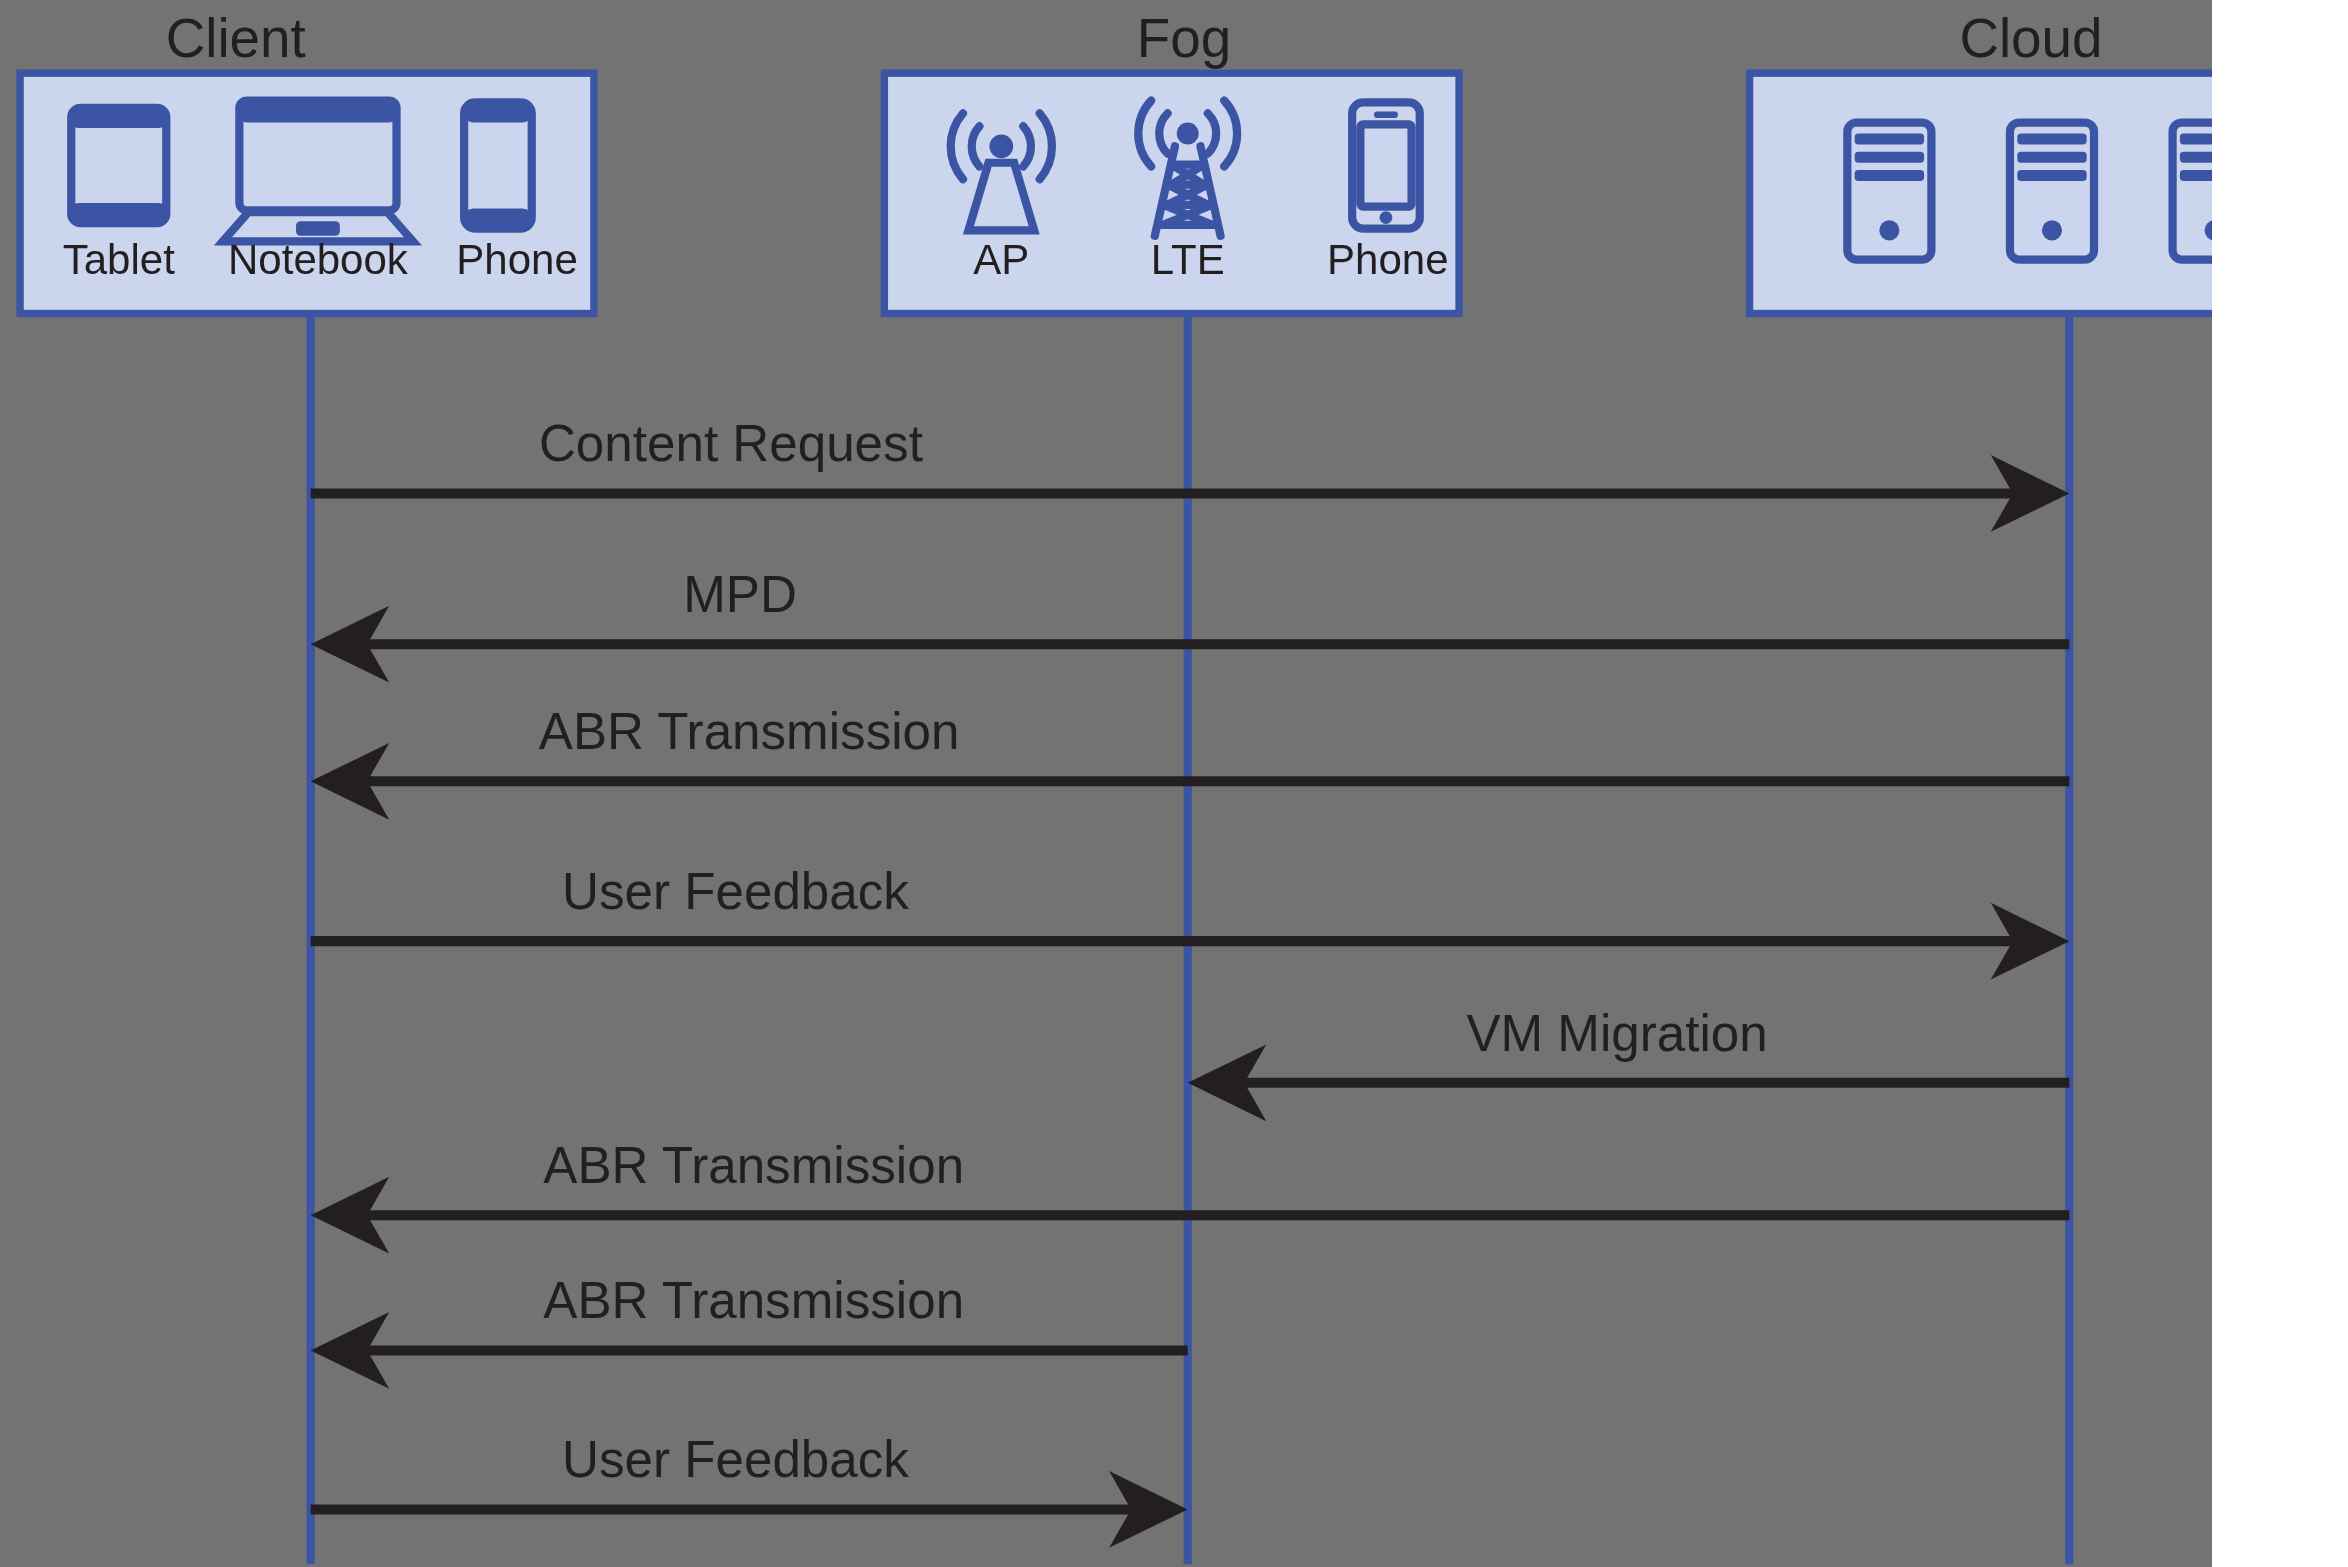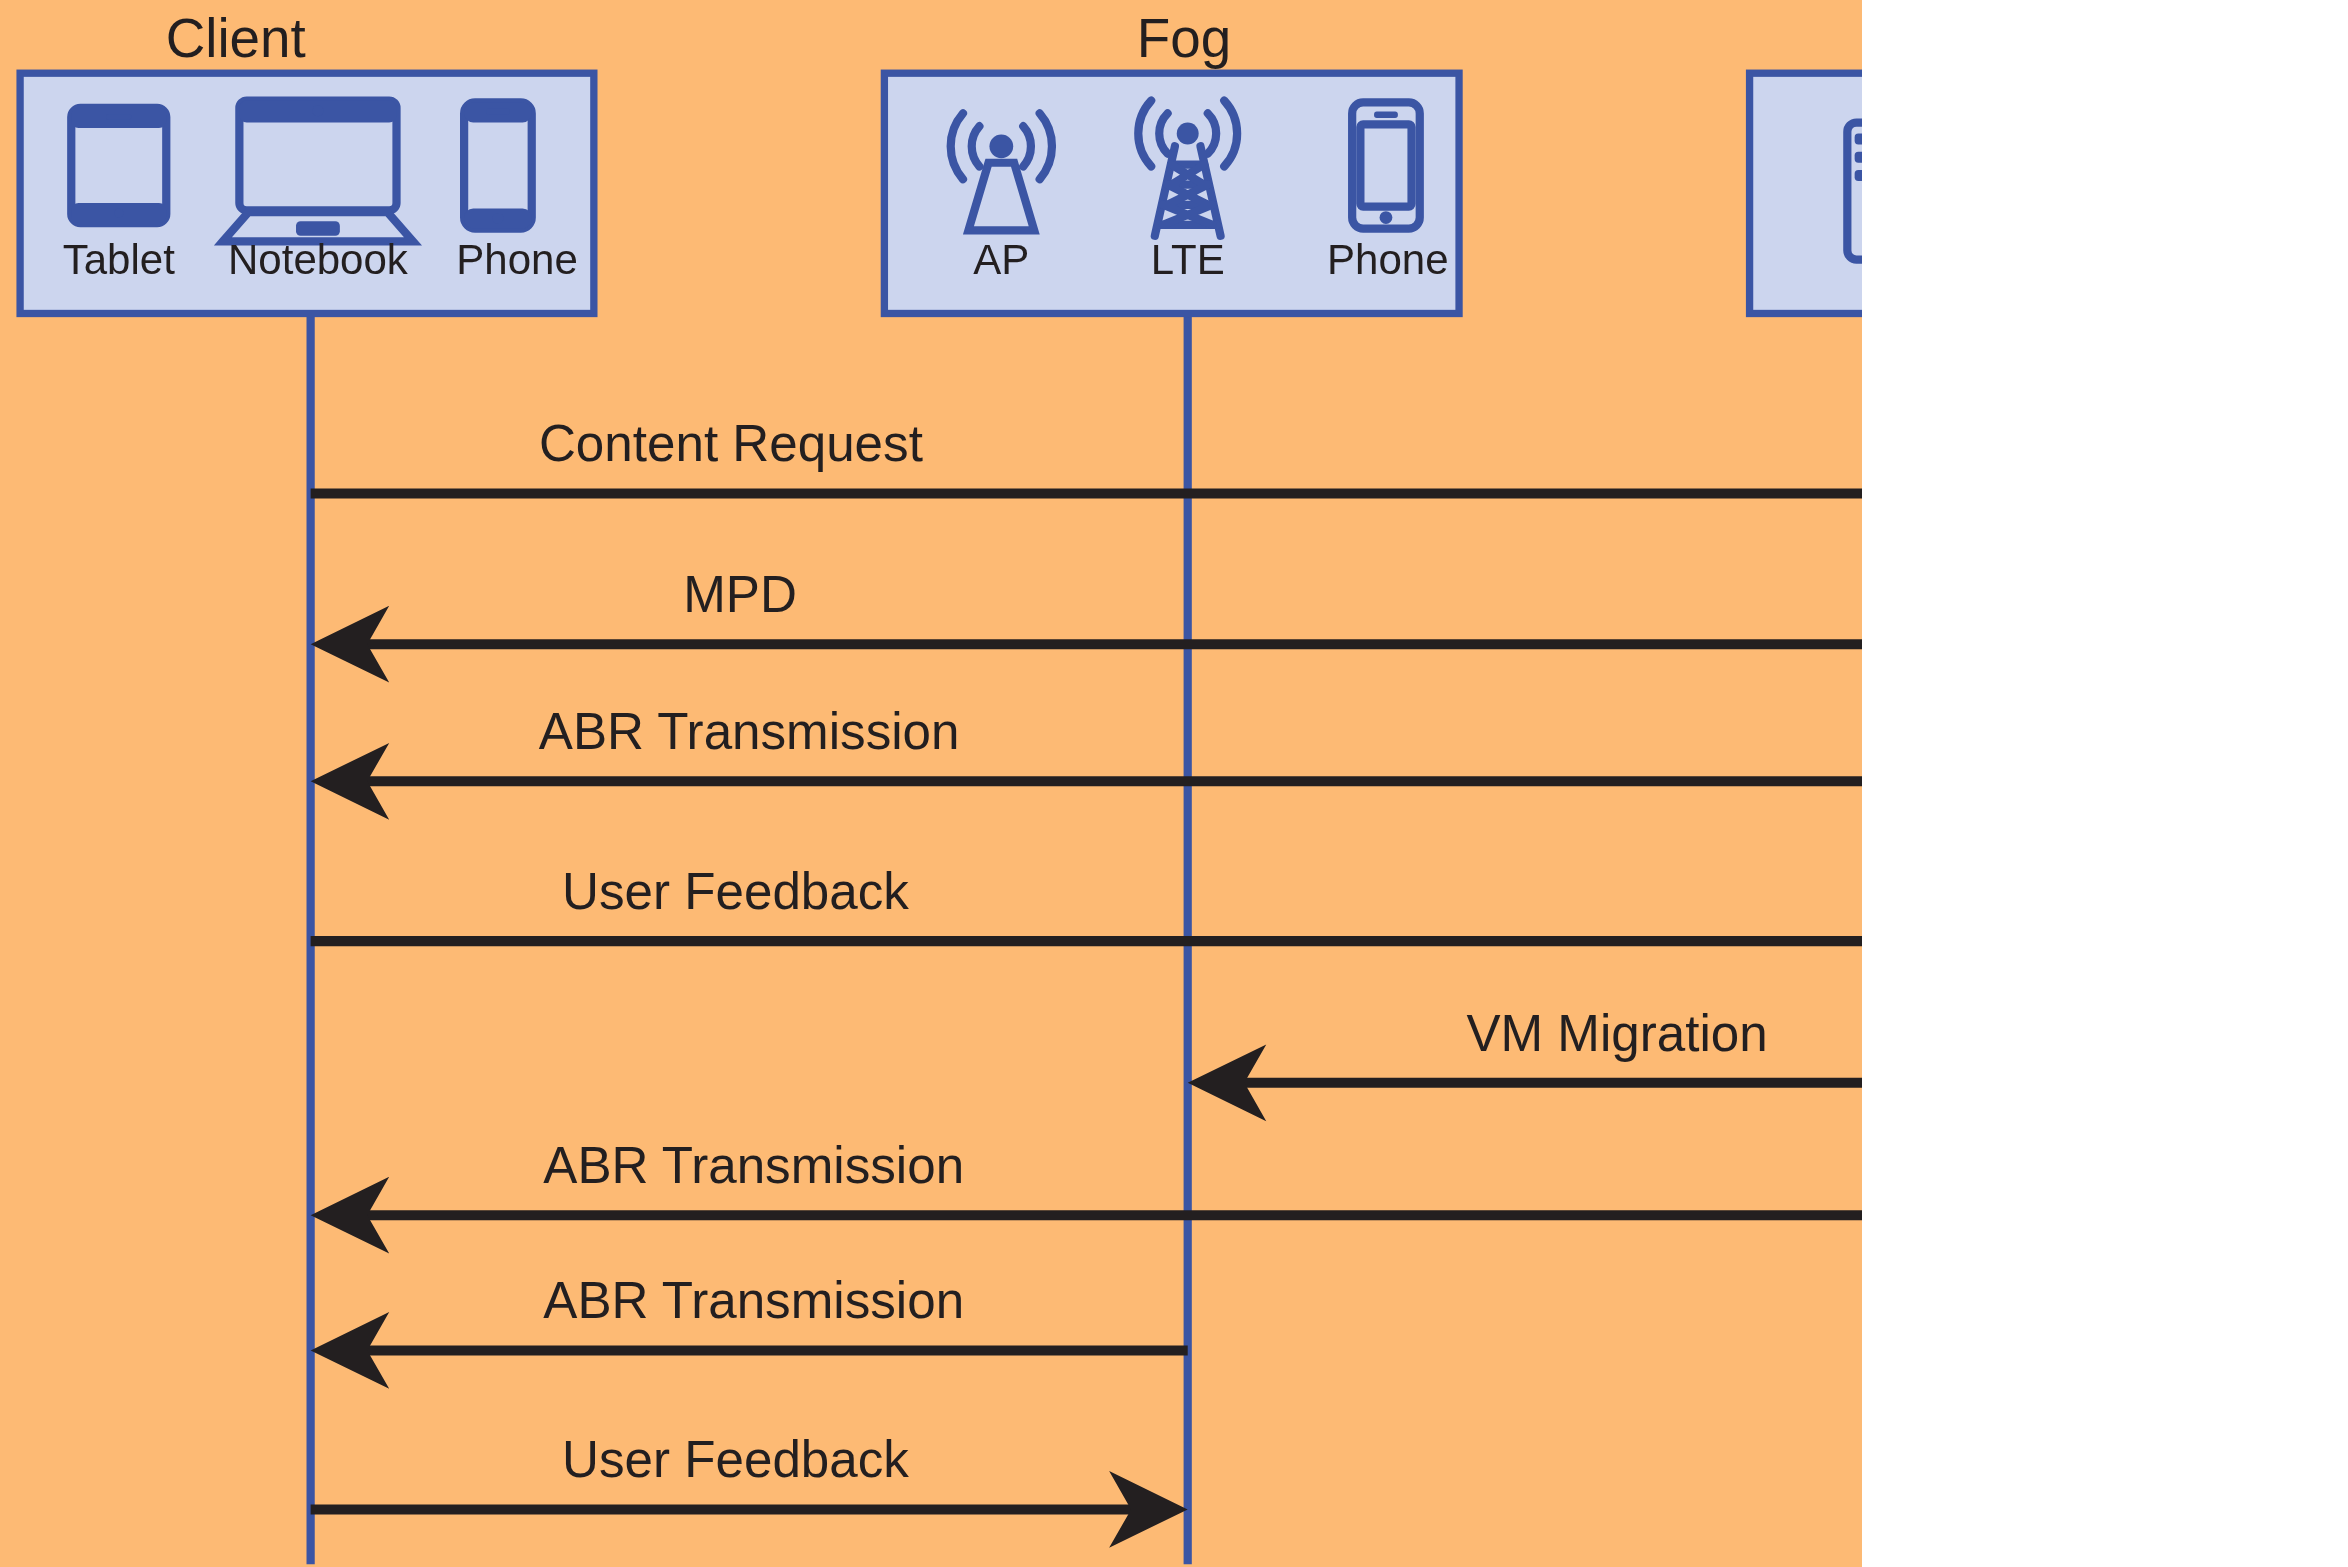--- a/index.html
+++ b/index.html
@@ -5,23 +5,23 @@
   html, body {
     margin: 0;
     padding: 0;
     background: #ffffff;
   }
   body {
     font-family: "Liberation Sans", sans-serif;
   }
   #stage {
     position: relative;
-    width: 1862px;
+    width: 2212px;
     height: 1568px;
-    background: #fdba74;
+    background: #737373;
     overflow: hidden;
   }
   svg#diagram {
     position: absolute;
     left: 0;
     top: 0;
     width: 2348px;
     height: 1568px;
     display: block;
   }

